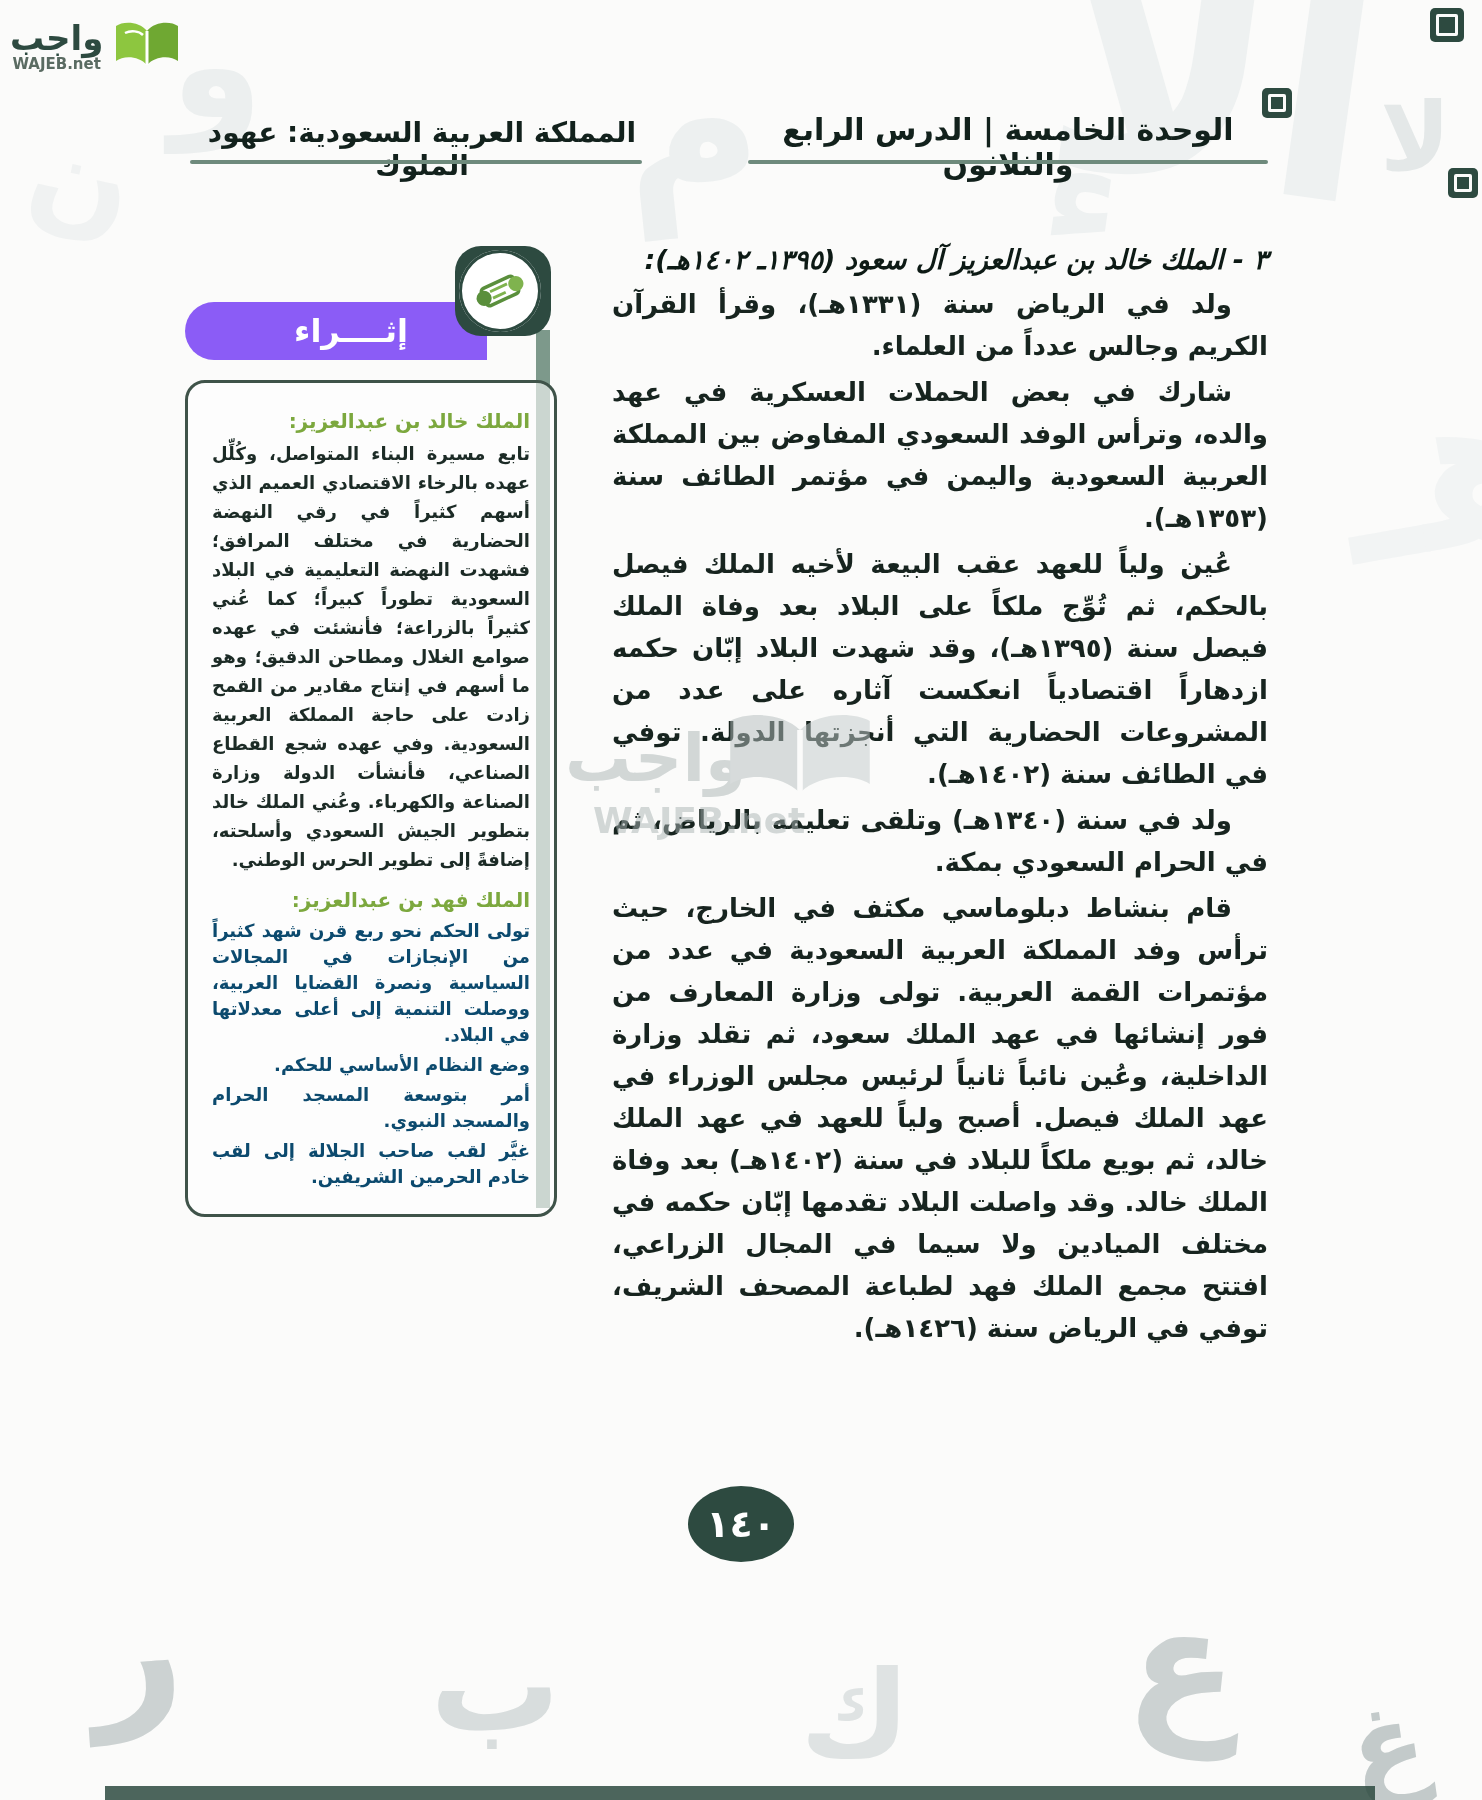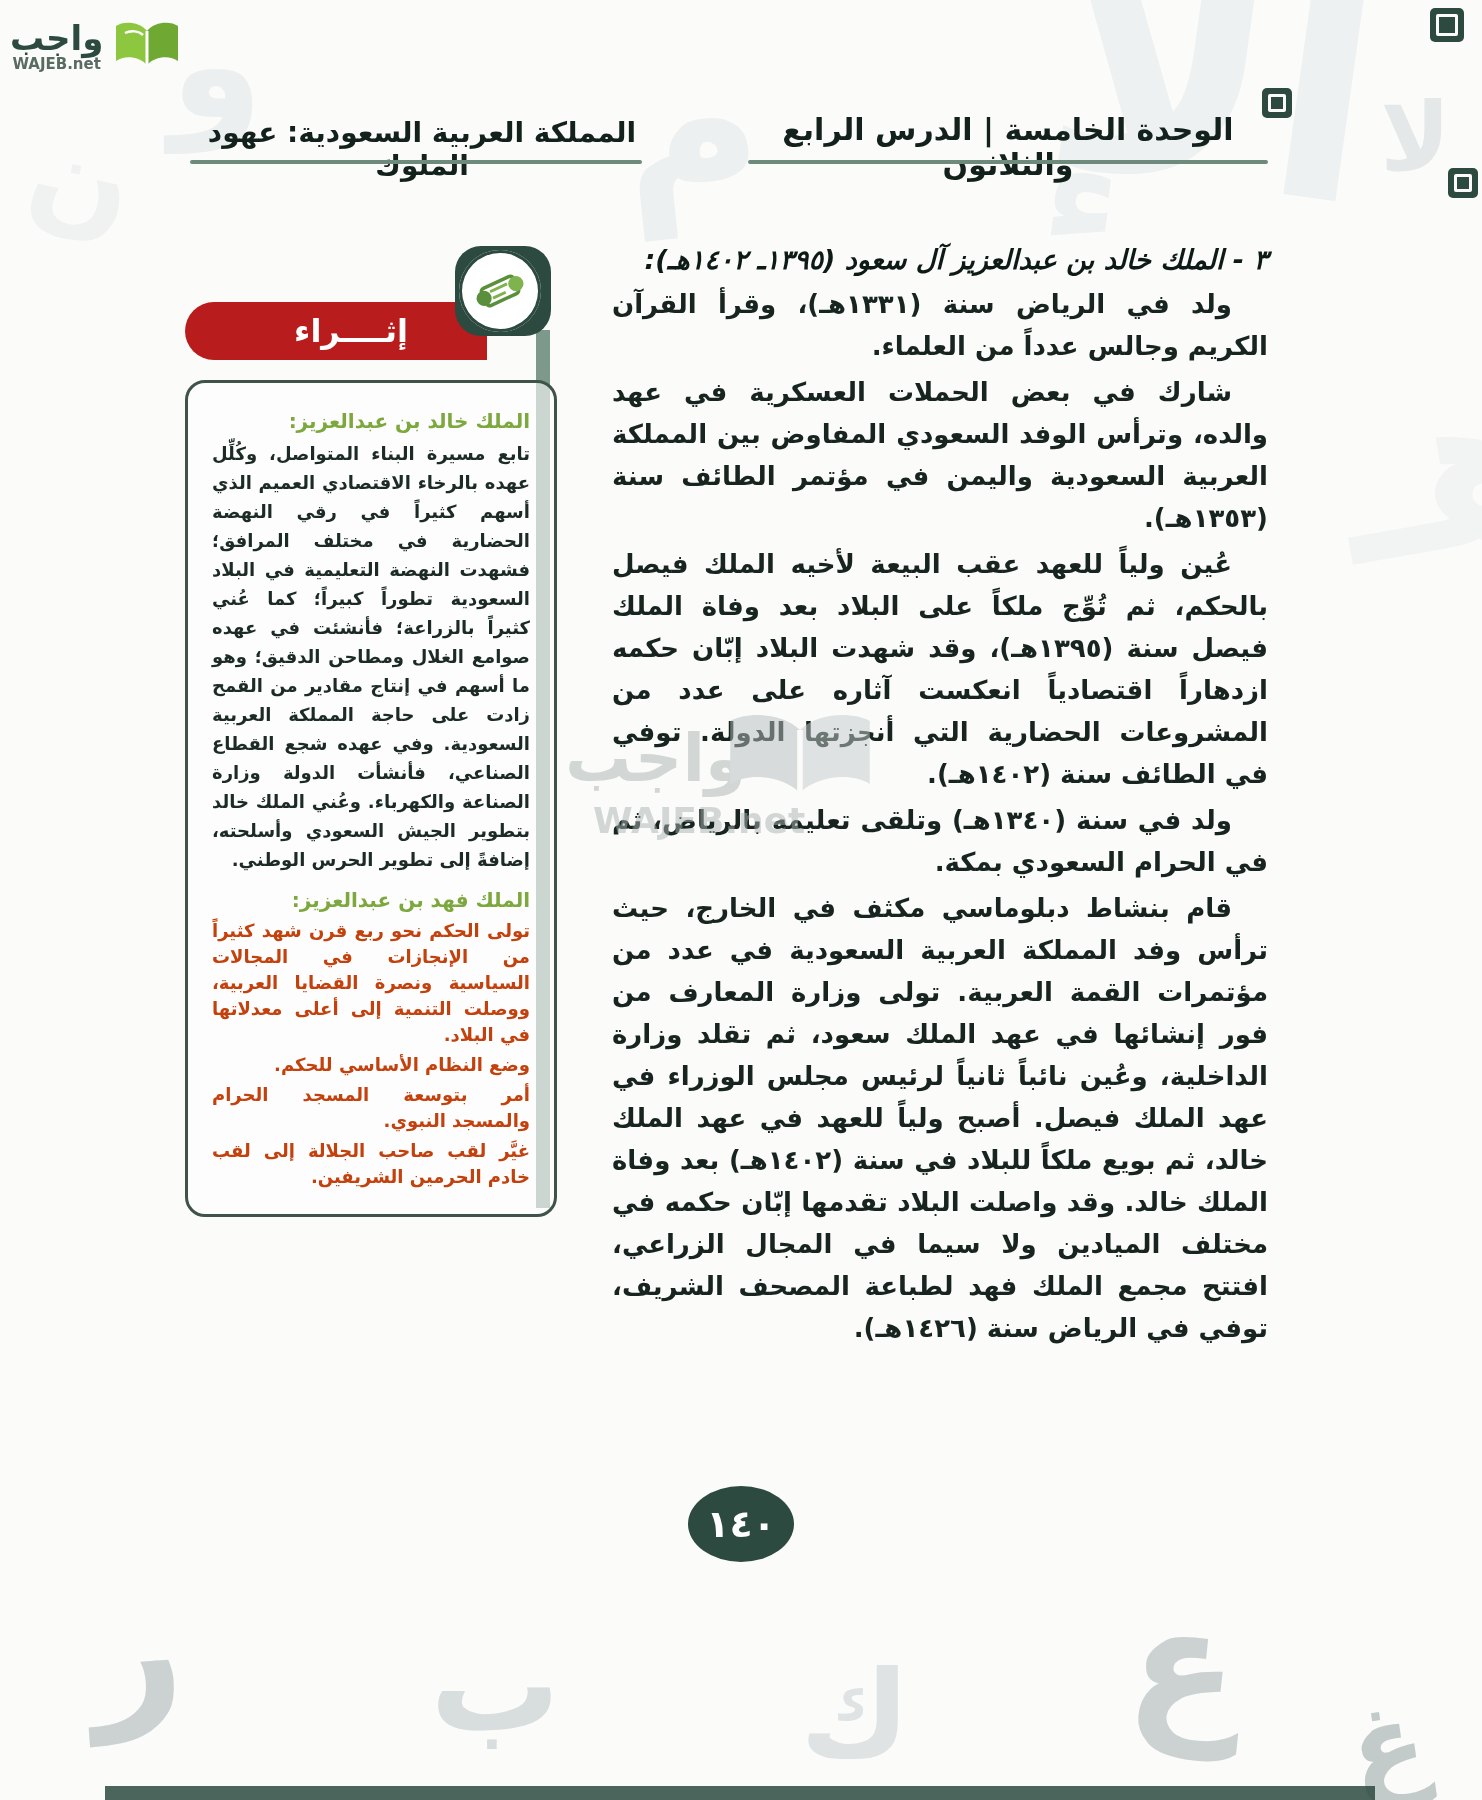--- a/index.html
+++ b/index.html
@@ -48,28 +48,28 @@
   .hr-right{top:160px;left:748px;width:520px;}
   .hr-left{top:160px;left:190px;width:452px;}
 
   
   .main-col{position:absolute;top:238px;left:612px;width:656px;z-index:3;}
   .m-head{font-size:27px;font-weight:bold;color:#0d1a15;margin:6px 0 8px 0;font-style:italic;}
   .m-p{font-size:26px;font-weight:600;line-height:42px;text-align:justify;margin:0 0 4px 0;text-indent:36px;color:#17241f;}
 
   
   .enrich-plate{position:absolute;top:246px;left:455px;width:96px;height:90px;background:#2d4a40;border-radius:26px;z-index:4;}
-  .enrich-bar{position:absolute;top:302px;left:185px;width:302px;height:58px;background:#b91c1c;border-radius:30px 0 0 30px;z-index:3;display:flex;align-items:center;justify-content:center;}
+  .enrich-bar{position:absolute;top:302px;left:185px;width:302px;height:58px;background:#8b5cf6;border-radius:30px 0 0 30px;z-index:3;display:flex;align-items:center;justify-content:center;}
   .enrich-bar span{color:#ffffff;font-size:32px;font-weight:bold;letter-spacing:1px;padding-left:30px;}
   .enrich-circle{position:absolute;top:250px;left:459px;width:82px;height:82px;background:#ffffff;border-radius:50%;z-index:5;display:flex;align-items:center;justify-content:center;box-shadow:0 0 0 3px #2d4a40 inset;}
   .enrich-vline{position:absolute;top:330px;left:536px;width:14px;height:878px;background:#7d998b;z-index:2;}
   .enrich-box{position:absolute;top:380px;left:185px;width:372px;height:837px;border:3px solid #3f5349;border-radius:20px;background:rgba(255,255,255,.6);padding:26px 24px;box-sizing:border-box;z-index:3;overflow:hidden;}
   .e-title{font-size:20px;font-weight:bold;color:#7ca83e;margin:0 0 6px 0;}
   .e-body{font-size:18px;font-weight:bold;line-height:29px;text-align:justify;color:#1c2b26;margin:0 0 14px 0;}
-  .e-item{font-size:18px;font-weight:bold;line-height:26px;text-align:justify;color:#c2410c;margin:4px 0 2px 0;}
+  .e-item{font-size:18px;font-weight:bold;line-height:26px;text-align:justify;color:#0c4a6e;margin:4px 0 2px 0;}
 
   
   .watermark{position:absolute;top:712px;left:565px;width:330px;height:150px;z-index:4;opacity:.5;pointer-events:none;direction:ltr;}
   .wm-ar{position:absolute;top:8px;left:0;font-size:66px;font-weight:bold;color:#aab4b4;}
   .wm-net{position:absolute;top:88px;left:28px;font-size:36px;font-weight:bold;color:#aab4b4;}
   .wm-book{position:absolute;top:0;left:150px;}
 
   
   .page-num{position:absolute;top:1486px;left:688px;width:106px;height:76px;background:#2d4a40;border-radius:50%;display:flex;align-items:center;justify-content:center;z-index:5;}
   .page-num span{color:#ffffff;font-size:38px;font-weight:bold;}

